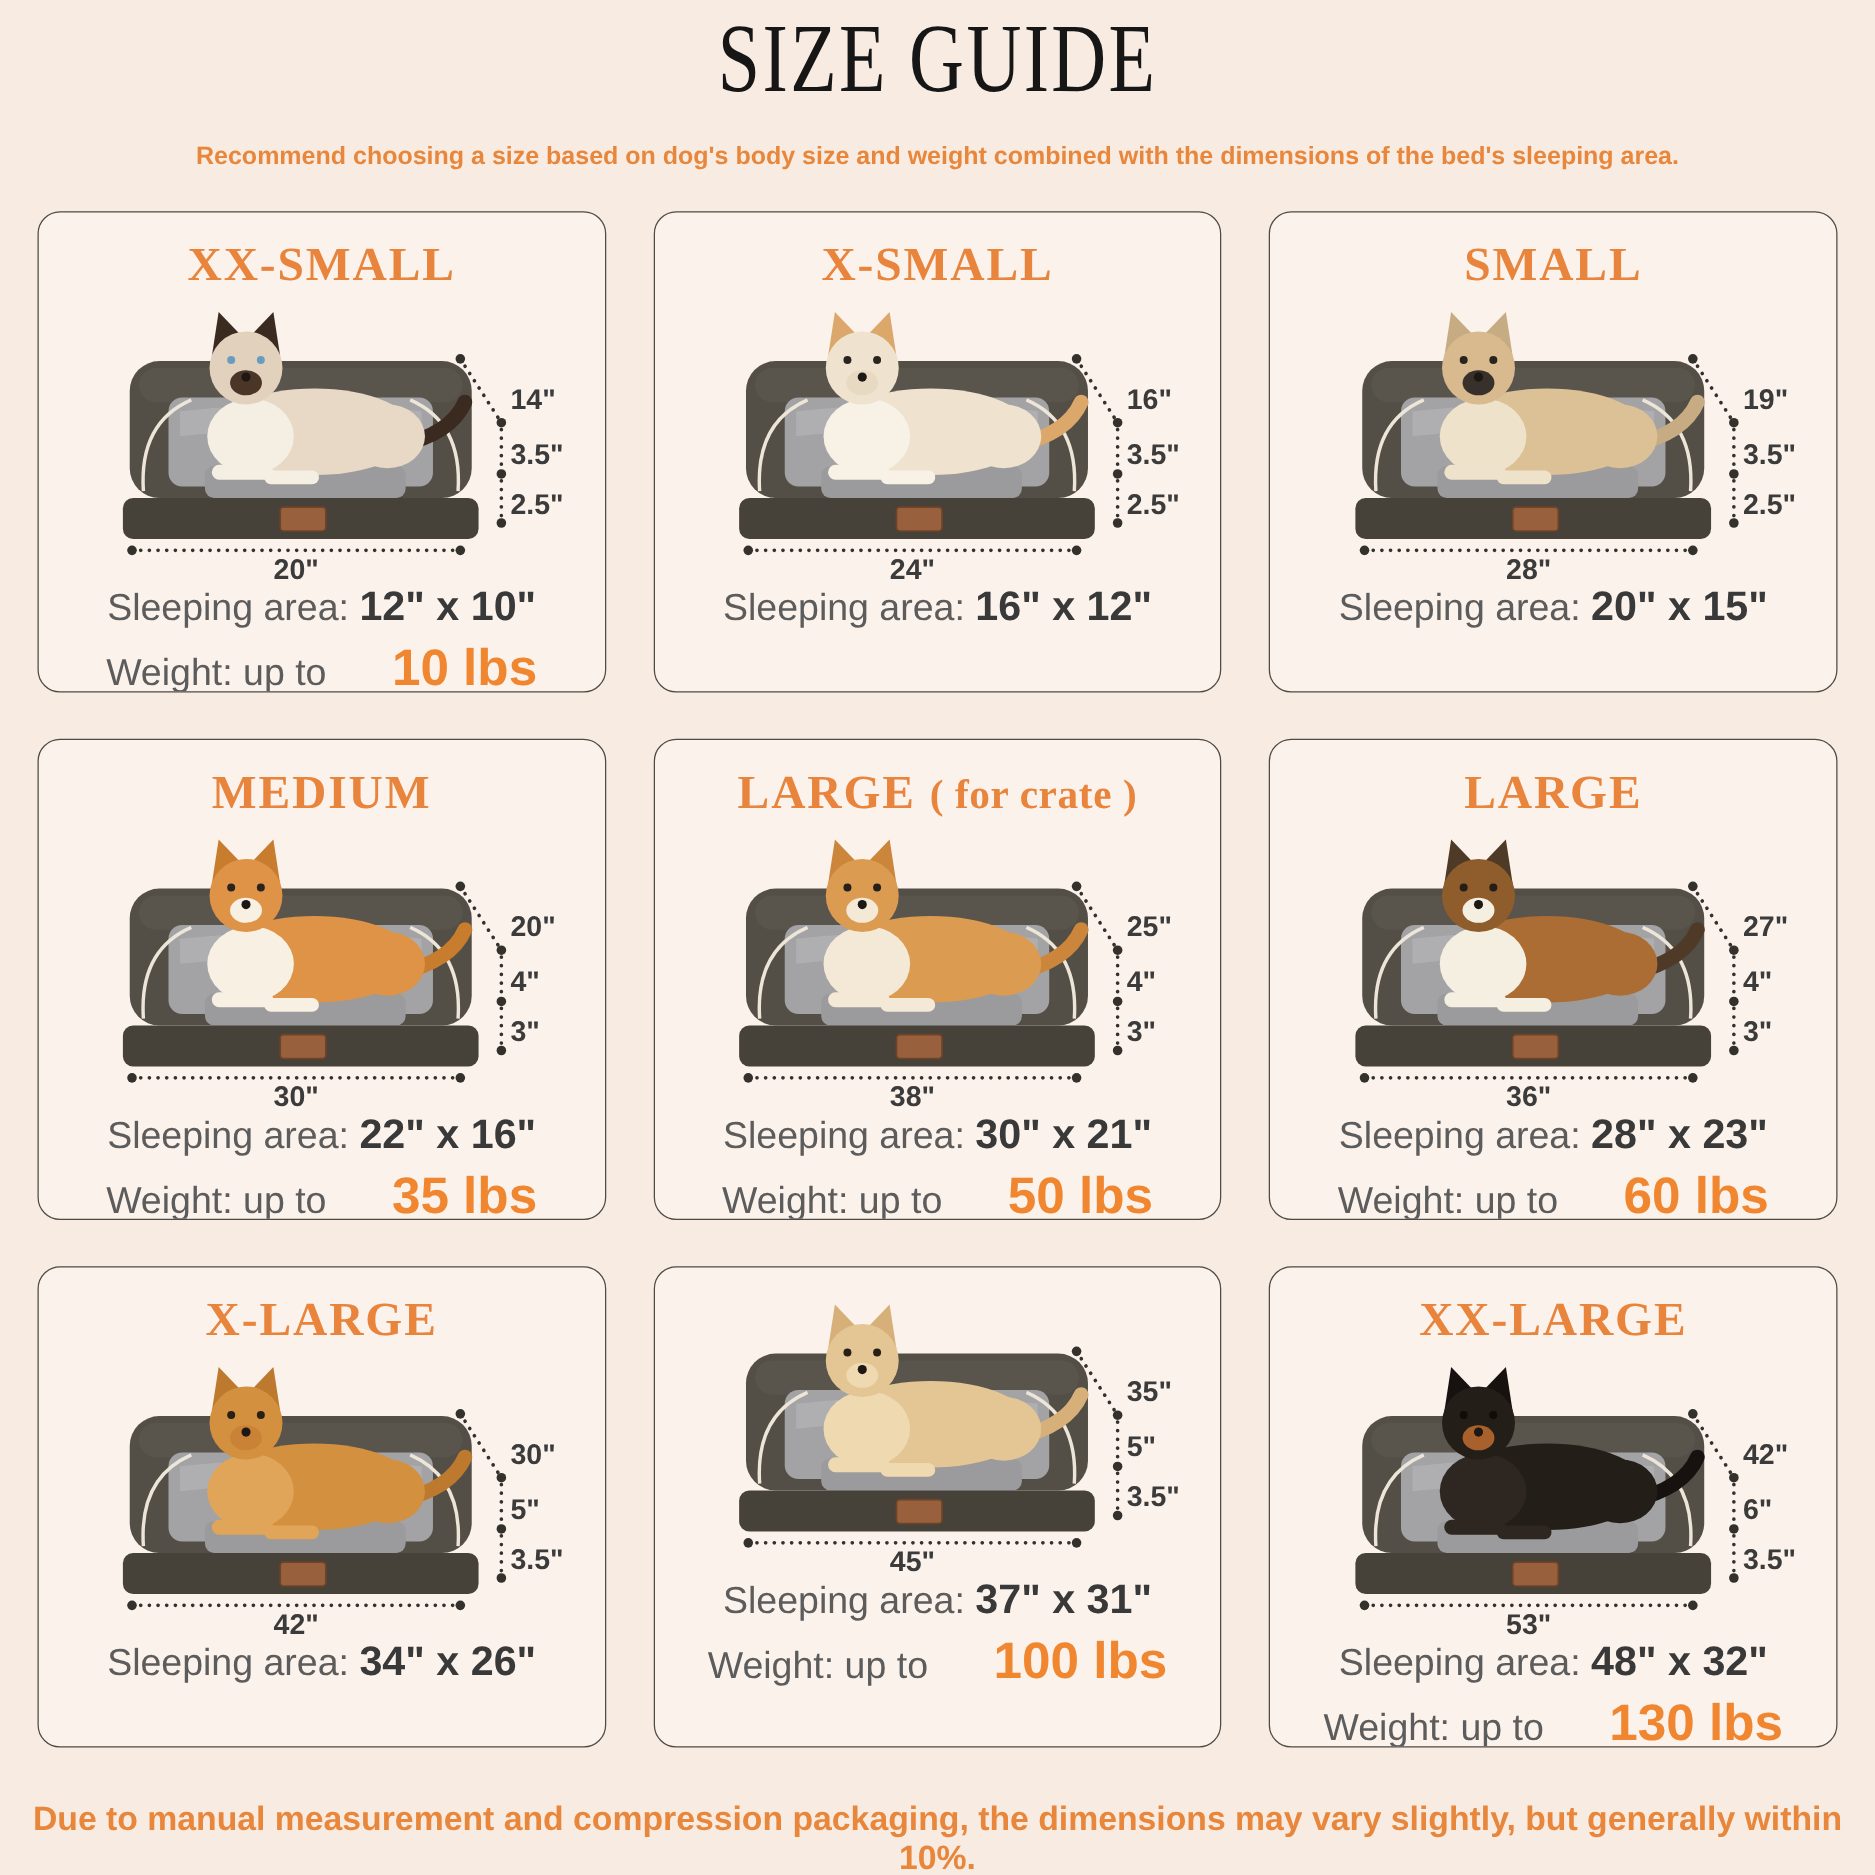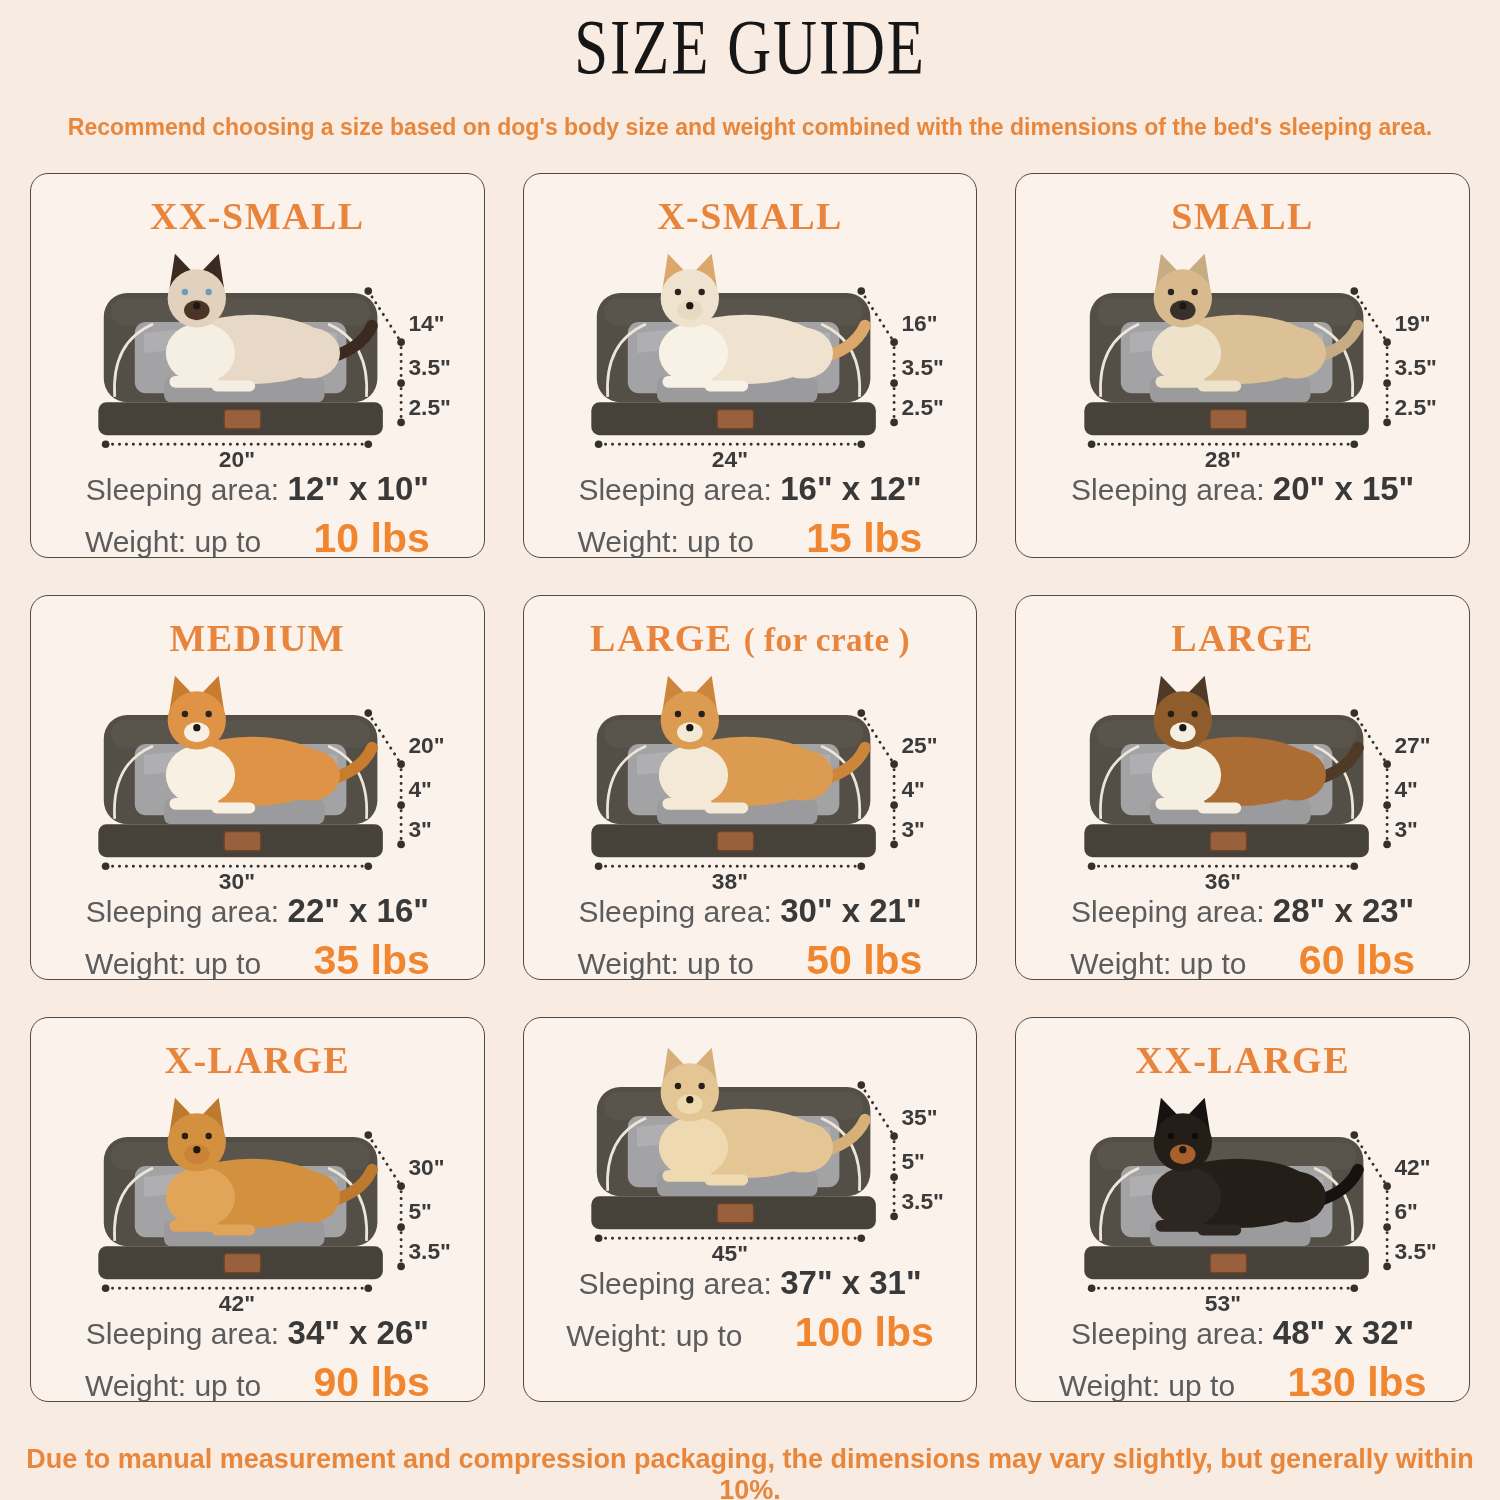--- a/index.html
+++ b/index.html
@@ -10,21 +10,21 @@
     overflow:hidden;
   }
   .header{ text-align:center; }
   .page-title{
     margin:10px 0 0; color:#161616;
     font-family:"Liberation Serif", serif;
     font-weight:400; font-size:64px; letter-spacing:2px;
   }
   .page-title span{ display:inline-block; transform:scale(0.95,1.22); }
   .subtitle{
-    margin:30px 0 0; color:#e8873c; font-weight:700; font-size:23px;
+    margin:30px 0 0; color:#e8873c; font-weight:700; font-size:20px;
   }
   .grid{
     margin:32px 30px 0;
     display:grid; grid-template-columns:repeat(3,1fr);
     column-gap:38px; row-gap:37px;
   }
   .card{
     box-sizing:border-box; height:385px;
     background:#fbf2ec; border:1.5px solid #4e4a44; border-radius:18px;
     text-align:center; padding:14px 6px 0; overflow:hidden;
@@ -168,25 +168,20 @@
           <text class="dim" x="386" y="148">3.5"</text>
           <text class="dim" x="386" y="192">2.5"</text>
           <text class="dim" x="198" y="249" text-anchor="middle">24"</text>
         </g>
       </svg>
     </div>
     <p class="line1">
       <span>Sleeping area:</span>
       <strong>16" x 12"</strong>
     </p>
-    <p class="line2">
-      <span>Weight:</span>
-      <span>up to</span>
-      <strong>15 lbs</strong>
-    </p>
   </section>
 
   <section class="card" style="--pet-body: #dcc096; --pet-chest: #eee2cb; --pet-head: #d8ba8e; --pet-ear: #c7ab83; --pet-muzzle: #38302a; --pet-eye: #2a241e;">
     <h2 class="card-title">
       <span>SMALL</span>
       <span class="note"></span>
     </h2>
     <div class="illus">
       <svg viewBox="0 0 440 250" xmlns="http://www.w3.org/2000/svg">
         <g>
@@ -473,25 +468,20 @@
           <text class="dim" x="386" y="148">5"</text>
           <text class="dim" x="386" y="192">3.5"</text>
           <text class="dim" x="198" y="249" text-anchor="middle">42"</text>
         </g>
       </svg>
     </div>
     <p class="line1">
       <span>Sleeping area:</span>
       <strong>34" x 26"</strong>
     </p>
-    <p class="line2">
-      <span>Weight:</span>
-      <span>up to</span>
-      <strong>90 lbs</strong>
-    </p>
   </section>
 
   <section class="card" style="--pet-body: #e4c694; --pet-chest: #efd9b0; --pet-head: #e4c694; --pet-ear: #d6b078; --pet-muzzle: #efd9b0; --pet-eye: #272017;">
     <div class="illus">
       <svg viewBox="0 0 440 250" xmlns="http://www.w3.org/2000/svg">
         <g>
           <rect x="52" y="58" width="300" height="120" rx="26" fill="#544f46"></rect>
           <rect x="60" y="64" width="284" height="30" rx="15" fill="#5d5850" opacity="0.6"></rect>
           <rect x="86" y="90" width="232" height="78" rx="12" fill="#a3a2a4"></rect>
           <path d="M96,102 Q202,90 308,102 L308,124 Q202,112 96,124 Z" fill="#b9b8bb" opacity="0.55"></path>

